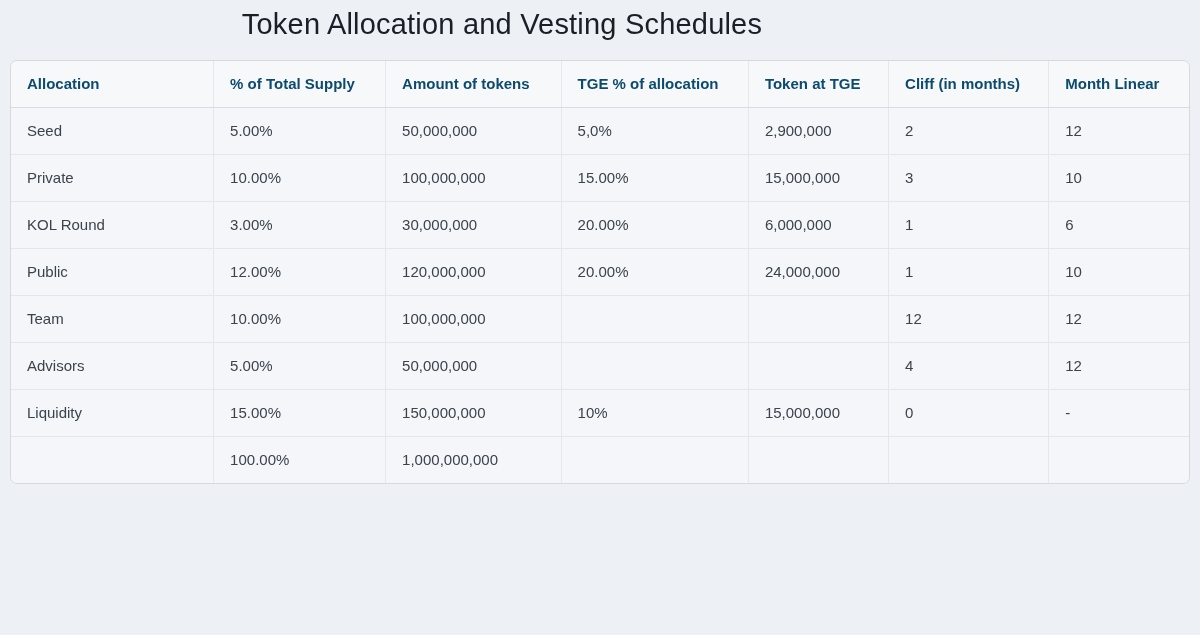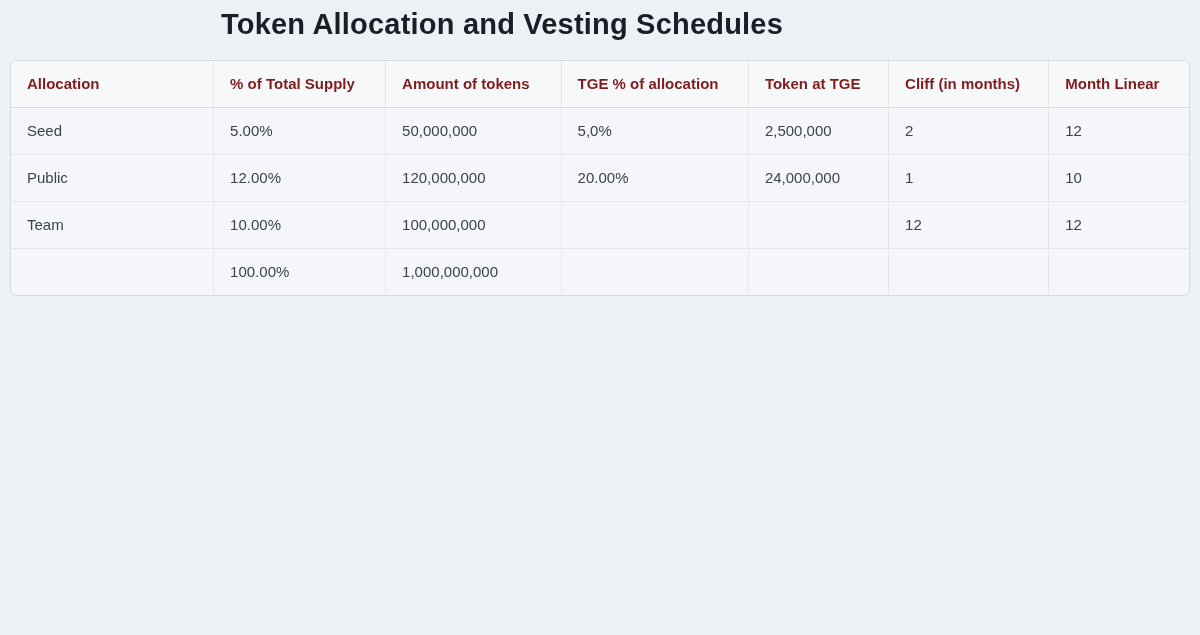--- a/index.html
+++ b/index.html
@@ -12,42 +12,42 @@
   }
   .title-bar {
     padding-top: 7px;
     text-align: center;
     padding-right: 196px; 
   }
   .page-title {
     display: inline-block;
     font-size: 29px;
     line-height: 35px;
-    font-weight: 700;
+    font-weight: 400;
     color: #1a1f27;
     letter-spacing: 0.2px;
   }
   .table-wrap {
     margin: 18px 10px 0 10px;
     border: 1px solid #d6dade;
     border-radius: 7px;
     overflow: hidden;
     background: #f4f6f9;
   }
   table {
     width: 100%;
     border-collapse: collapse;
     table-layout: fixed;
     font-size: 15px;
   }
   thead th {
     background: #f7f8fa;
     text-align: left;
     font-weight: 700;
-    color: #7f1d1d;
+    color: #0c4a6e;
     padding: 14px 16px;
     border-bottom: 1px solid #d9dde2;
     line-height: 18px;
     white-space: nowrap;
     overflow: hidden;
   }
   tbody td {
     background: #f4f6f9;
     color: #3c434d;
     padding: 14px 16px;
@@ -86,43 +86,79 @@
           <th>Cliff (in months)</th>
           <th>Month Linear</th>
         </tr>
     </thead>
     <tbody>
         <tr>
           <td>Seed</td>
           <td>5.00%</td>
           <td>50,000,000</td>
           <td>5,0%</td>
-          <td>2,500,000</td>
+          <td>2,900,000</td>
           <td>2</td>
           <td>12</td>
+        </tr>
+        <tr>
+          <td>Private</td>
+          <td>10.00%</td>
+          <td>100,000,000</td>
+          <td>15.00%</td>
+          <td>15,000,000</td>
+          <td>3</td>
+          <td>10</td>
+        </tr>
+        <tr>
+          <td>KOL Round</td>
+          <td>3.00%</td>
+          <td>30,000,000</td>
+          <td>20.00%</td>
+          <td>6,000,000</td>
+          <td>1</td>
+          <td>6</td>
         </tr>
         <tr>
           <td>Public</td>
           <td>12.00%</td>
           <td>120,000,000</td>
           <td>20.00%</td>
           <td>24,000,000</td>
           <td>1</td>
           <td>10</td>
         </tr>
         <tr>
           <td>Team</td>
           <td>10.00%</td>
           <td>100,000,000</td>
           <td></td>
           <td></td>
           <td>12</td>
           <td>12</td>
         </tr>
         <tr>
+          <td>Advisors</td>
+          <td>5.00%</td>
+          <td>50,000,000</td>
+          <td></td>
+          <td></td>
+          <td>4</td>
+          <td>12</td>
+        </tr>
+        <tr>
+          <td>Liquidity</td>
+          <td>15.00%</td>
+          <td>150,000,000</td>
+          <td>10%</td>
+          <td>15,000,000</td>
+          <td>0</td>
+          <td>-</td>
+        </tr>
+        <tr>
           <td></td>
           <td>100.00%</td>
           <td>1,000,000,000</td>
           <td></td>
           <td></td>
           <td></td>
           <td></td>
         </tr>
       </tbody>
   </table>

